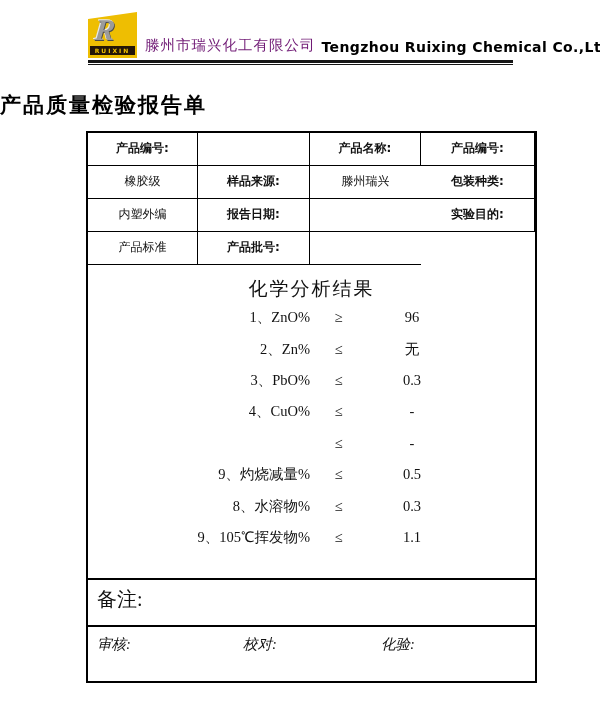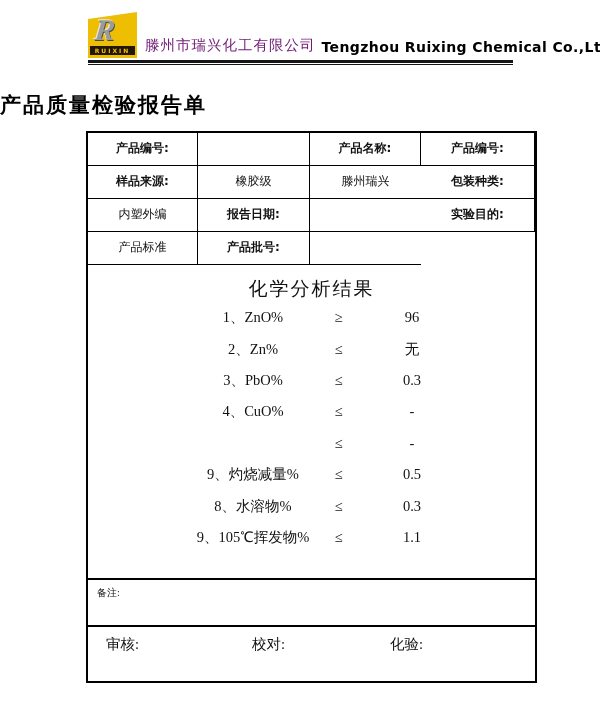--- a/index.html
+++ b/index.html
@@ -76,35 +76,35 @@
   .analysis-title {
     text-align:center; font-size:19px; letter-spacing:2px;
     font-family:"Liberation Serif", serif; color:#111; height:21px;
   }
   .analysis-items { margin-top:5px; }
   .a-row {
     display:grid; grid-template-columns:108px 114px 58px 88px 1fr;
     height:31.4px; align-items:center;
     font-family:"Liberation Serif", serif; font-size:14.5px;
   }
-  .a-name { grid-column:2; text-align:center; white-space:nowrap; }
+  .a-name { grid-column:2; text-align:right; white-space:nowrap; }
   .a-rel  { grid-column:3; text-align:center; }
   .a-val  { grid-column:4; text-align:center; }
 
   .remarks-row {
     height:47px; border-bottom:2px solid #000;
     padding:6px 15px 0 9px;
-    font-family:"Liberation Serif", serif; font-size:10px;
+    font-family:"Liberation Serif", serif; font-size:20px;
   }
   .sign-row {
     height:54px; display:grid; grid-template-columns:146px 138px 1fr;
     padding-top:8px;
     font-family:"Liberation Serif", serif; font-size:14.5px;
   }
-  .sign-row .sig { padding-left:18px; white-space:nowrap; }
+  .sign-row .sig { padding-left:9px; white-space:nowrap;font-style:italic; }
 </style>
 </head>
 <body>
 
 <div class="page">
 
   <div class="header">
     <div class="logo">
       <div class="logo-r">R</div>
       <div class="logo-band">
@@ -125,22 +125,22 @@
 
   <div class="report-table">
 
     <div class="info-grid">
 
       <div class="cell lbl">产品编号:</div>
       <div class="cell val"></div>
       <div class="cell lbl">产品名称:</div>
 
       <div class="cell lbl">产品编号:</div>
+      <div class="cell val">橡胶级</div>
       <div class="cell lbl">样品来源:</div>
-      <div class="cell val">橡胶级</div>
       <div class="cell val last">滕州瑞兴</div>
 
       <div class="cell lbl">包装种类:</div>
       <div class="cell val">内塑外编</div>
       <div class="cell lbl">报告日期:</div>
       <div class="cell val last"></div>
 
       <div class="cell lbl">实验目的:</div>
       <div class="cell val">产品标准</div>
       <div class="cell lbl">产品批号:</div>

